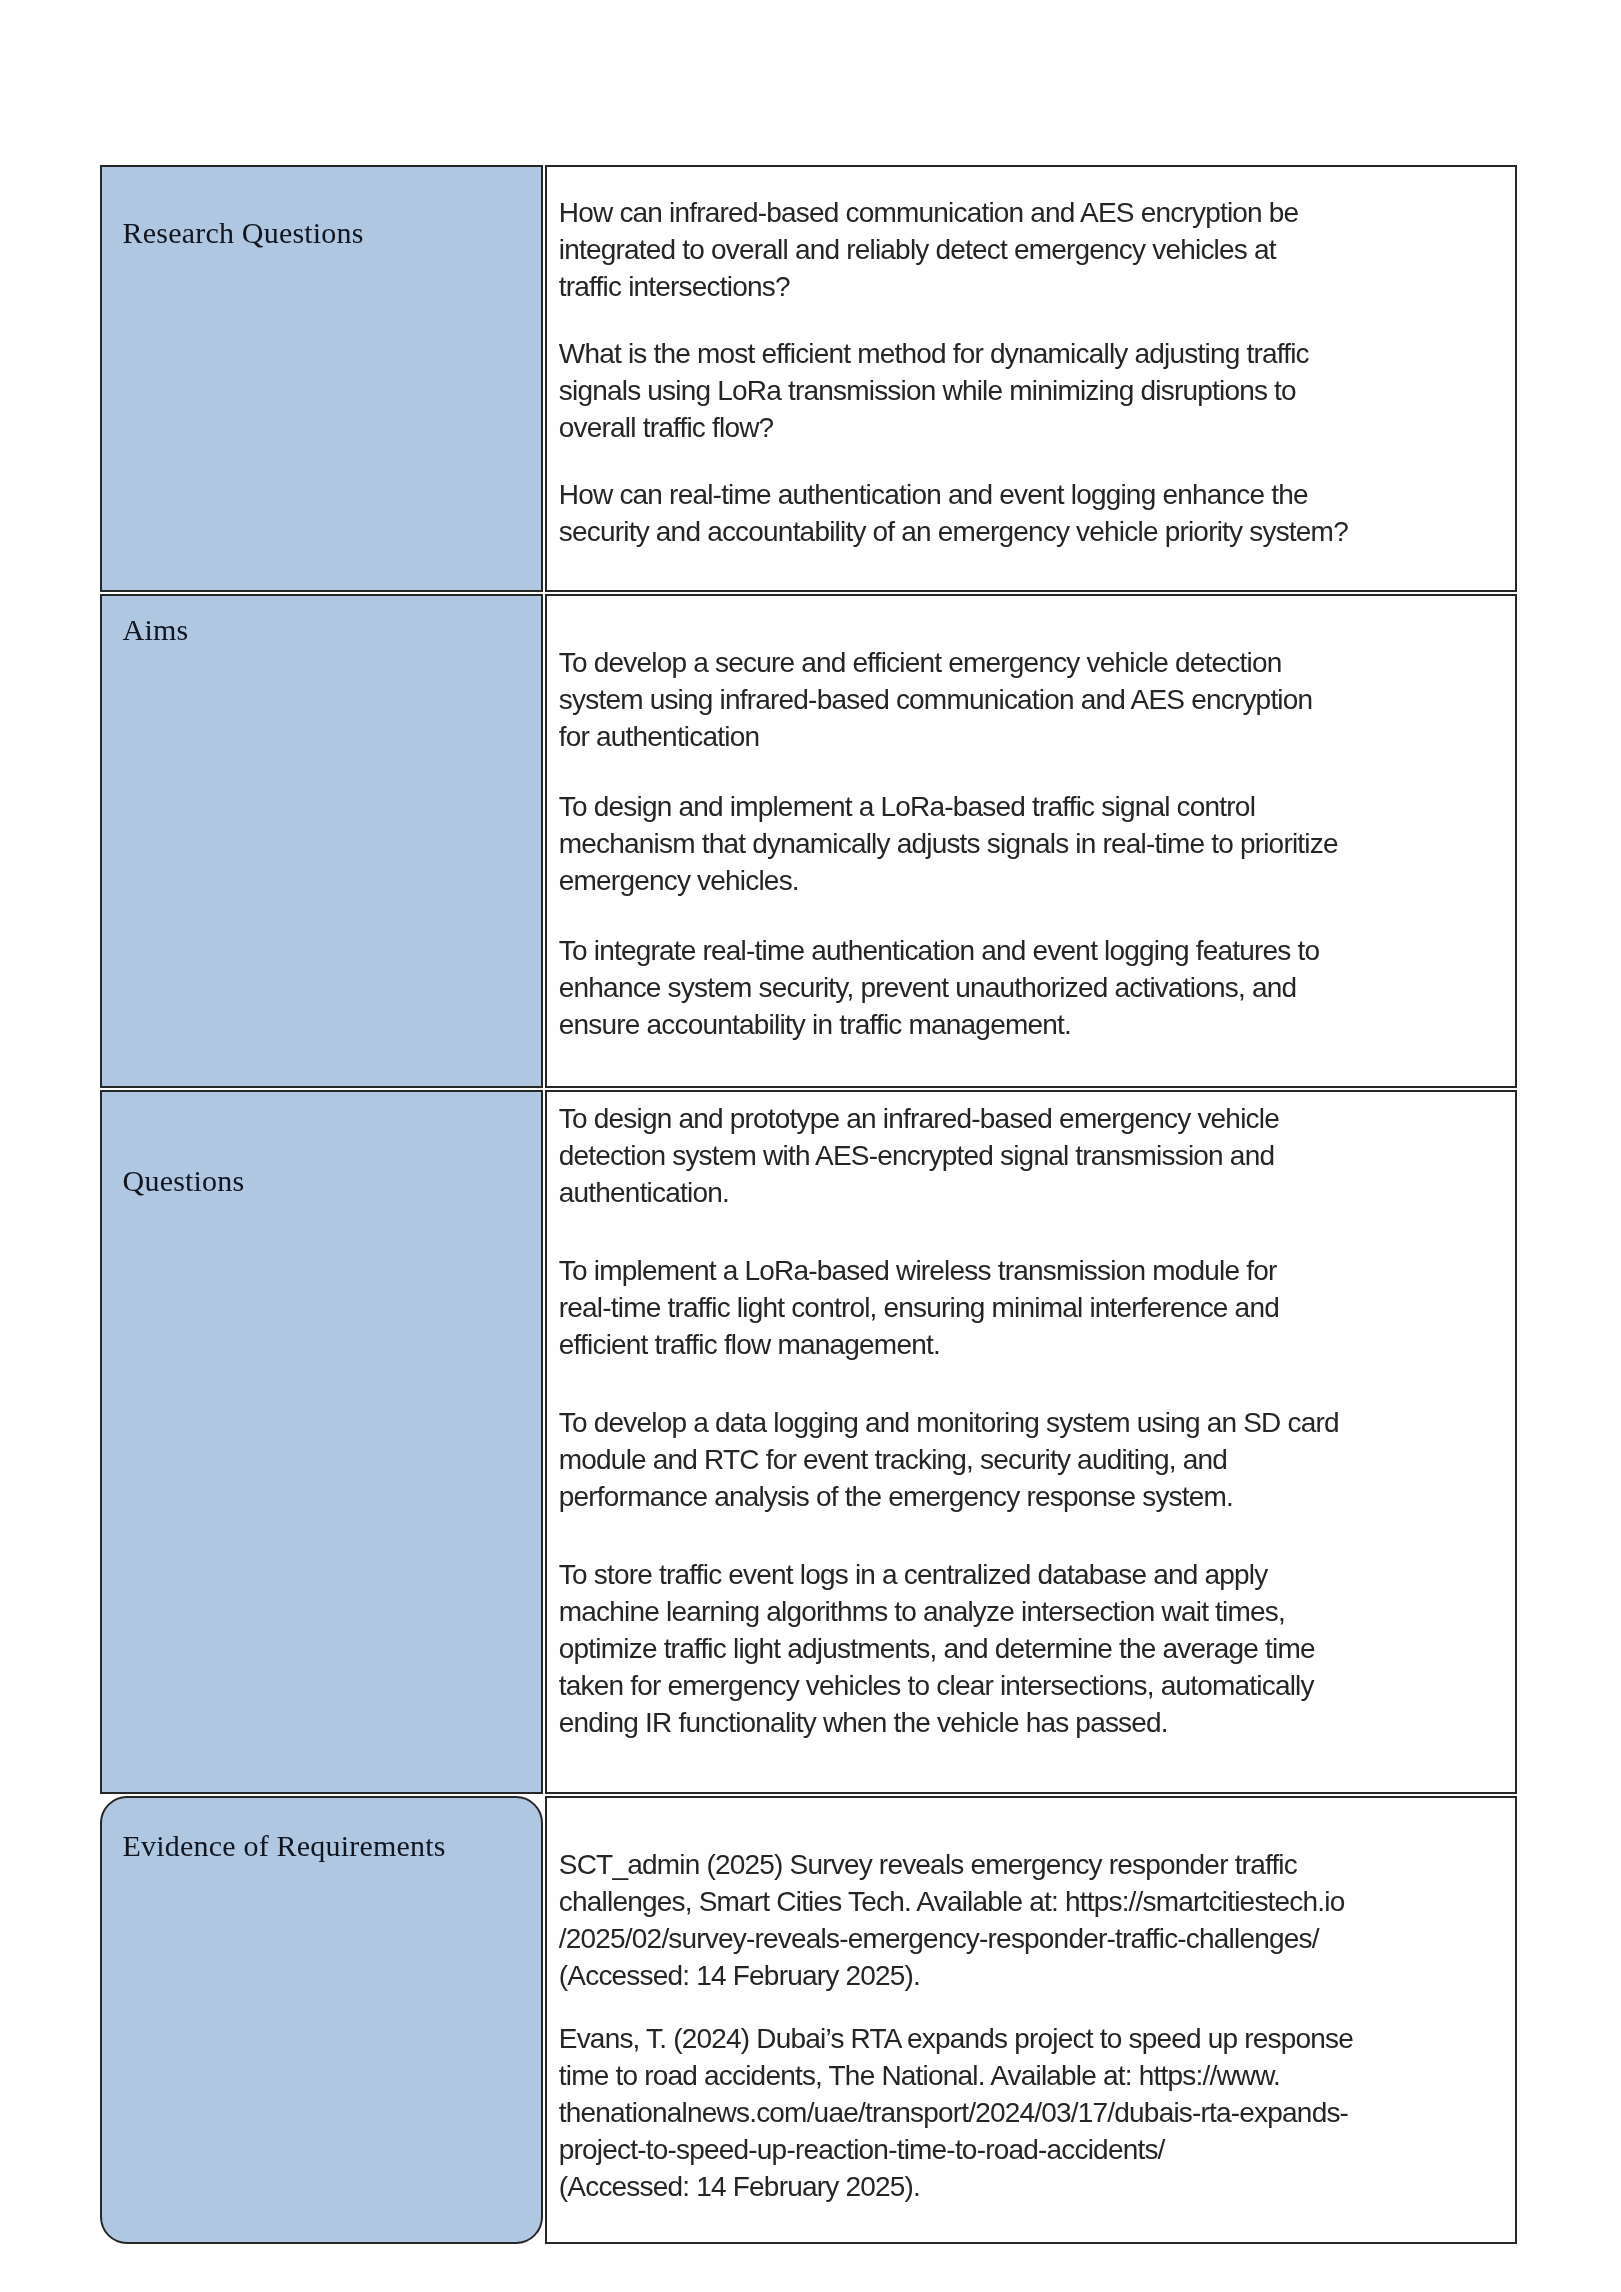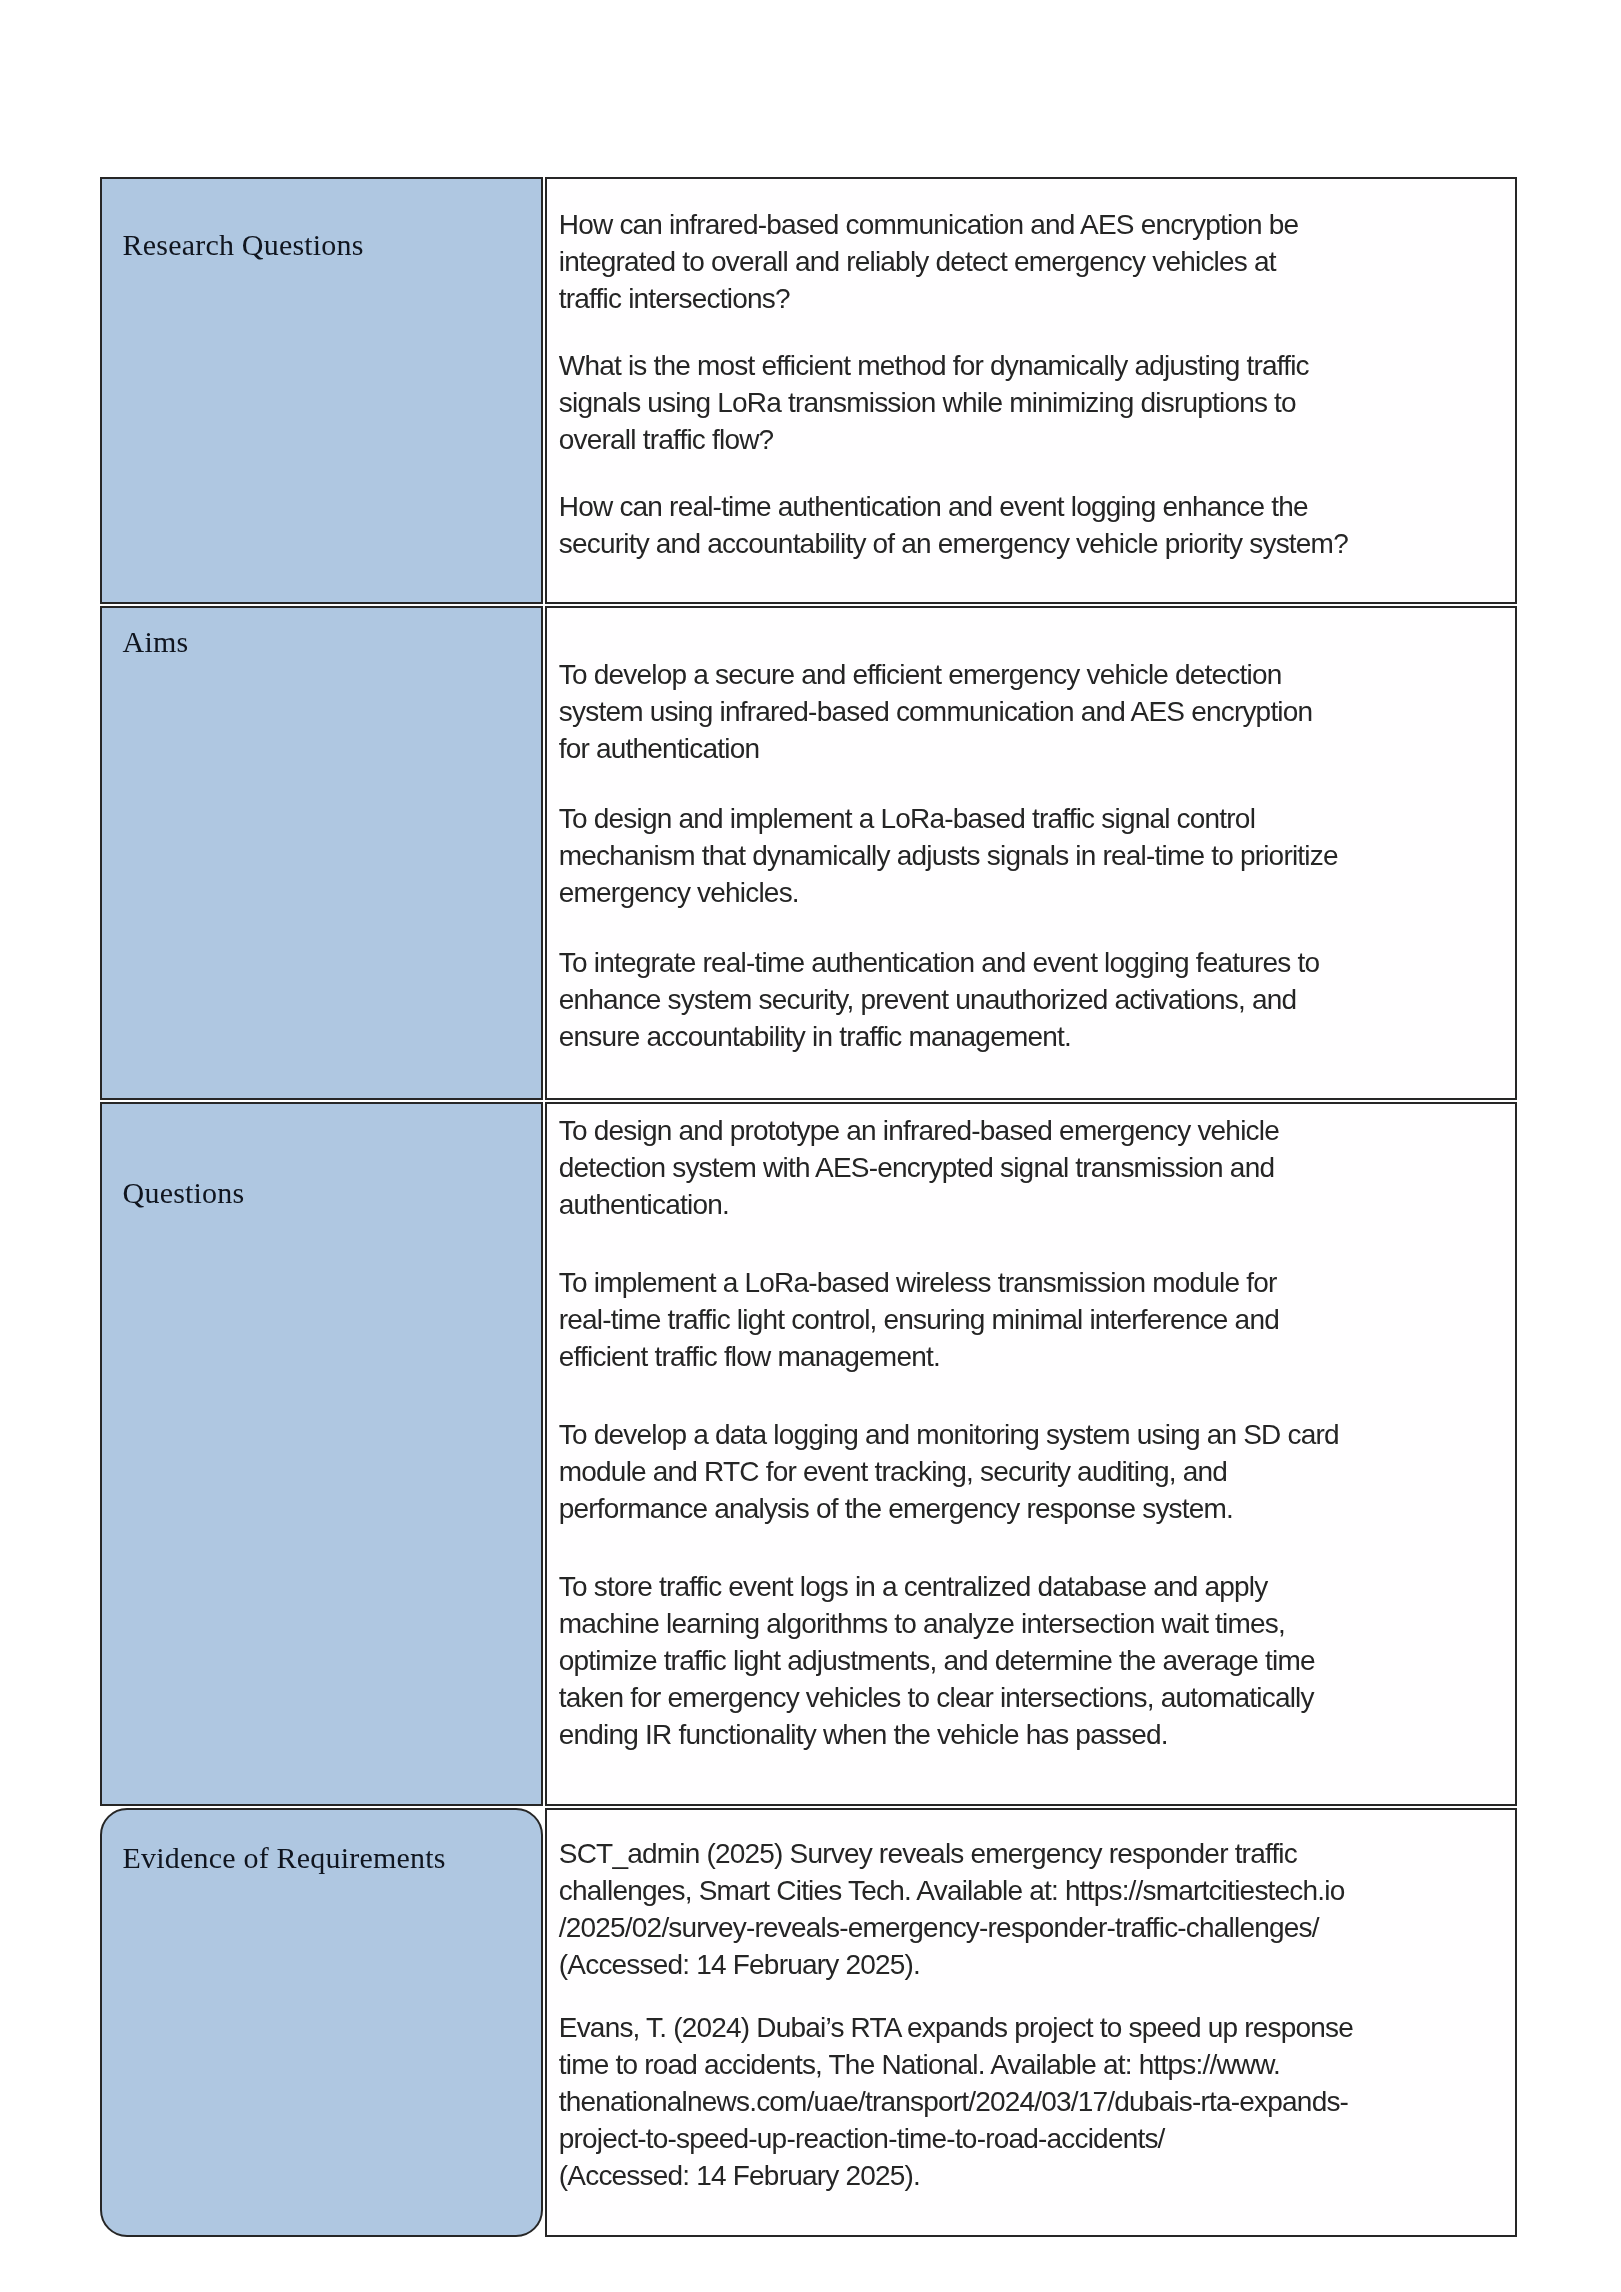--- a/index.html
+++ b/index.html
@@ -8,21 +8,21 @@
     background: #ffffff;
     width: 1621px;
     height: 2293px;
     position: relative;
     font-family: "Liberation Sans", sans-serif;
   }
 
   .doc-table {
     position: absolute;
     left: 98px;
-    top: 175px;
+    top: 163px;
     width: 1421px;
     border-collapse: separate;
     border-spacing: 2.9px;
     table-layout: fixed;
   }
 
   .doc-table td {
     border: 2px solid var(--border-color, #262626);
     vertical-align: top;
     box-sizing: border-box;
@@ -67,21 +67,21 @@
 
   tr.row-1 td.label-cell   { padding-top: 16.7px; }
   tr.row-1 td.content-cell { padding-top: 48px; }
   tr.row-1 .content-cell p { margin-bottom: 33px; }
 
   tr.row-2 td.label-cell   { padding-top: 72px; }
   tr.row-2 td.content-cell { padding-top: 8px; }
   tr.row-2 .content-cell p { margin-bottom: 41px; }
 
   tr.row-3 td.label-cell   { padding-top: 31px; border-radius: 27px; }
-  tr.row-3 td.content-cell { padding-top: 25px; }
+  tr.row-3 td.content-cell { padding-top: 48px; }
   tr.row-3 .content-cell p { margin-bottom: 26.5px; }
 
   .content-cell p:last-child { margin-bottom: 0; }
 </style>
 </head>
 <body>
 
 <table class="doc-table">
   <tbody>
     <tr class="row-0">

